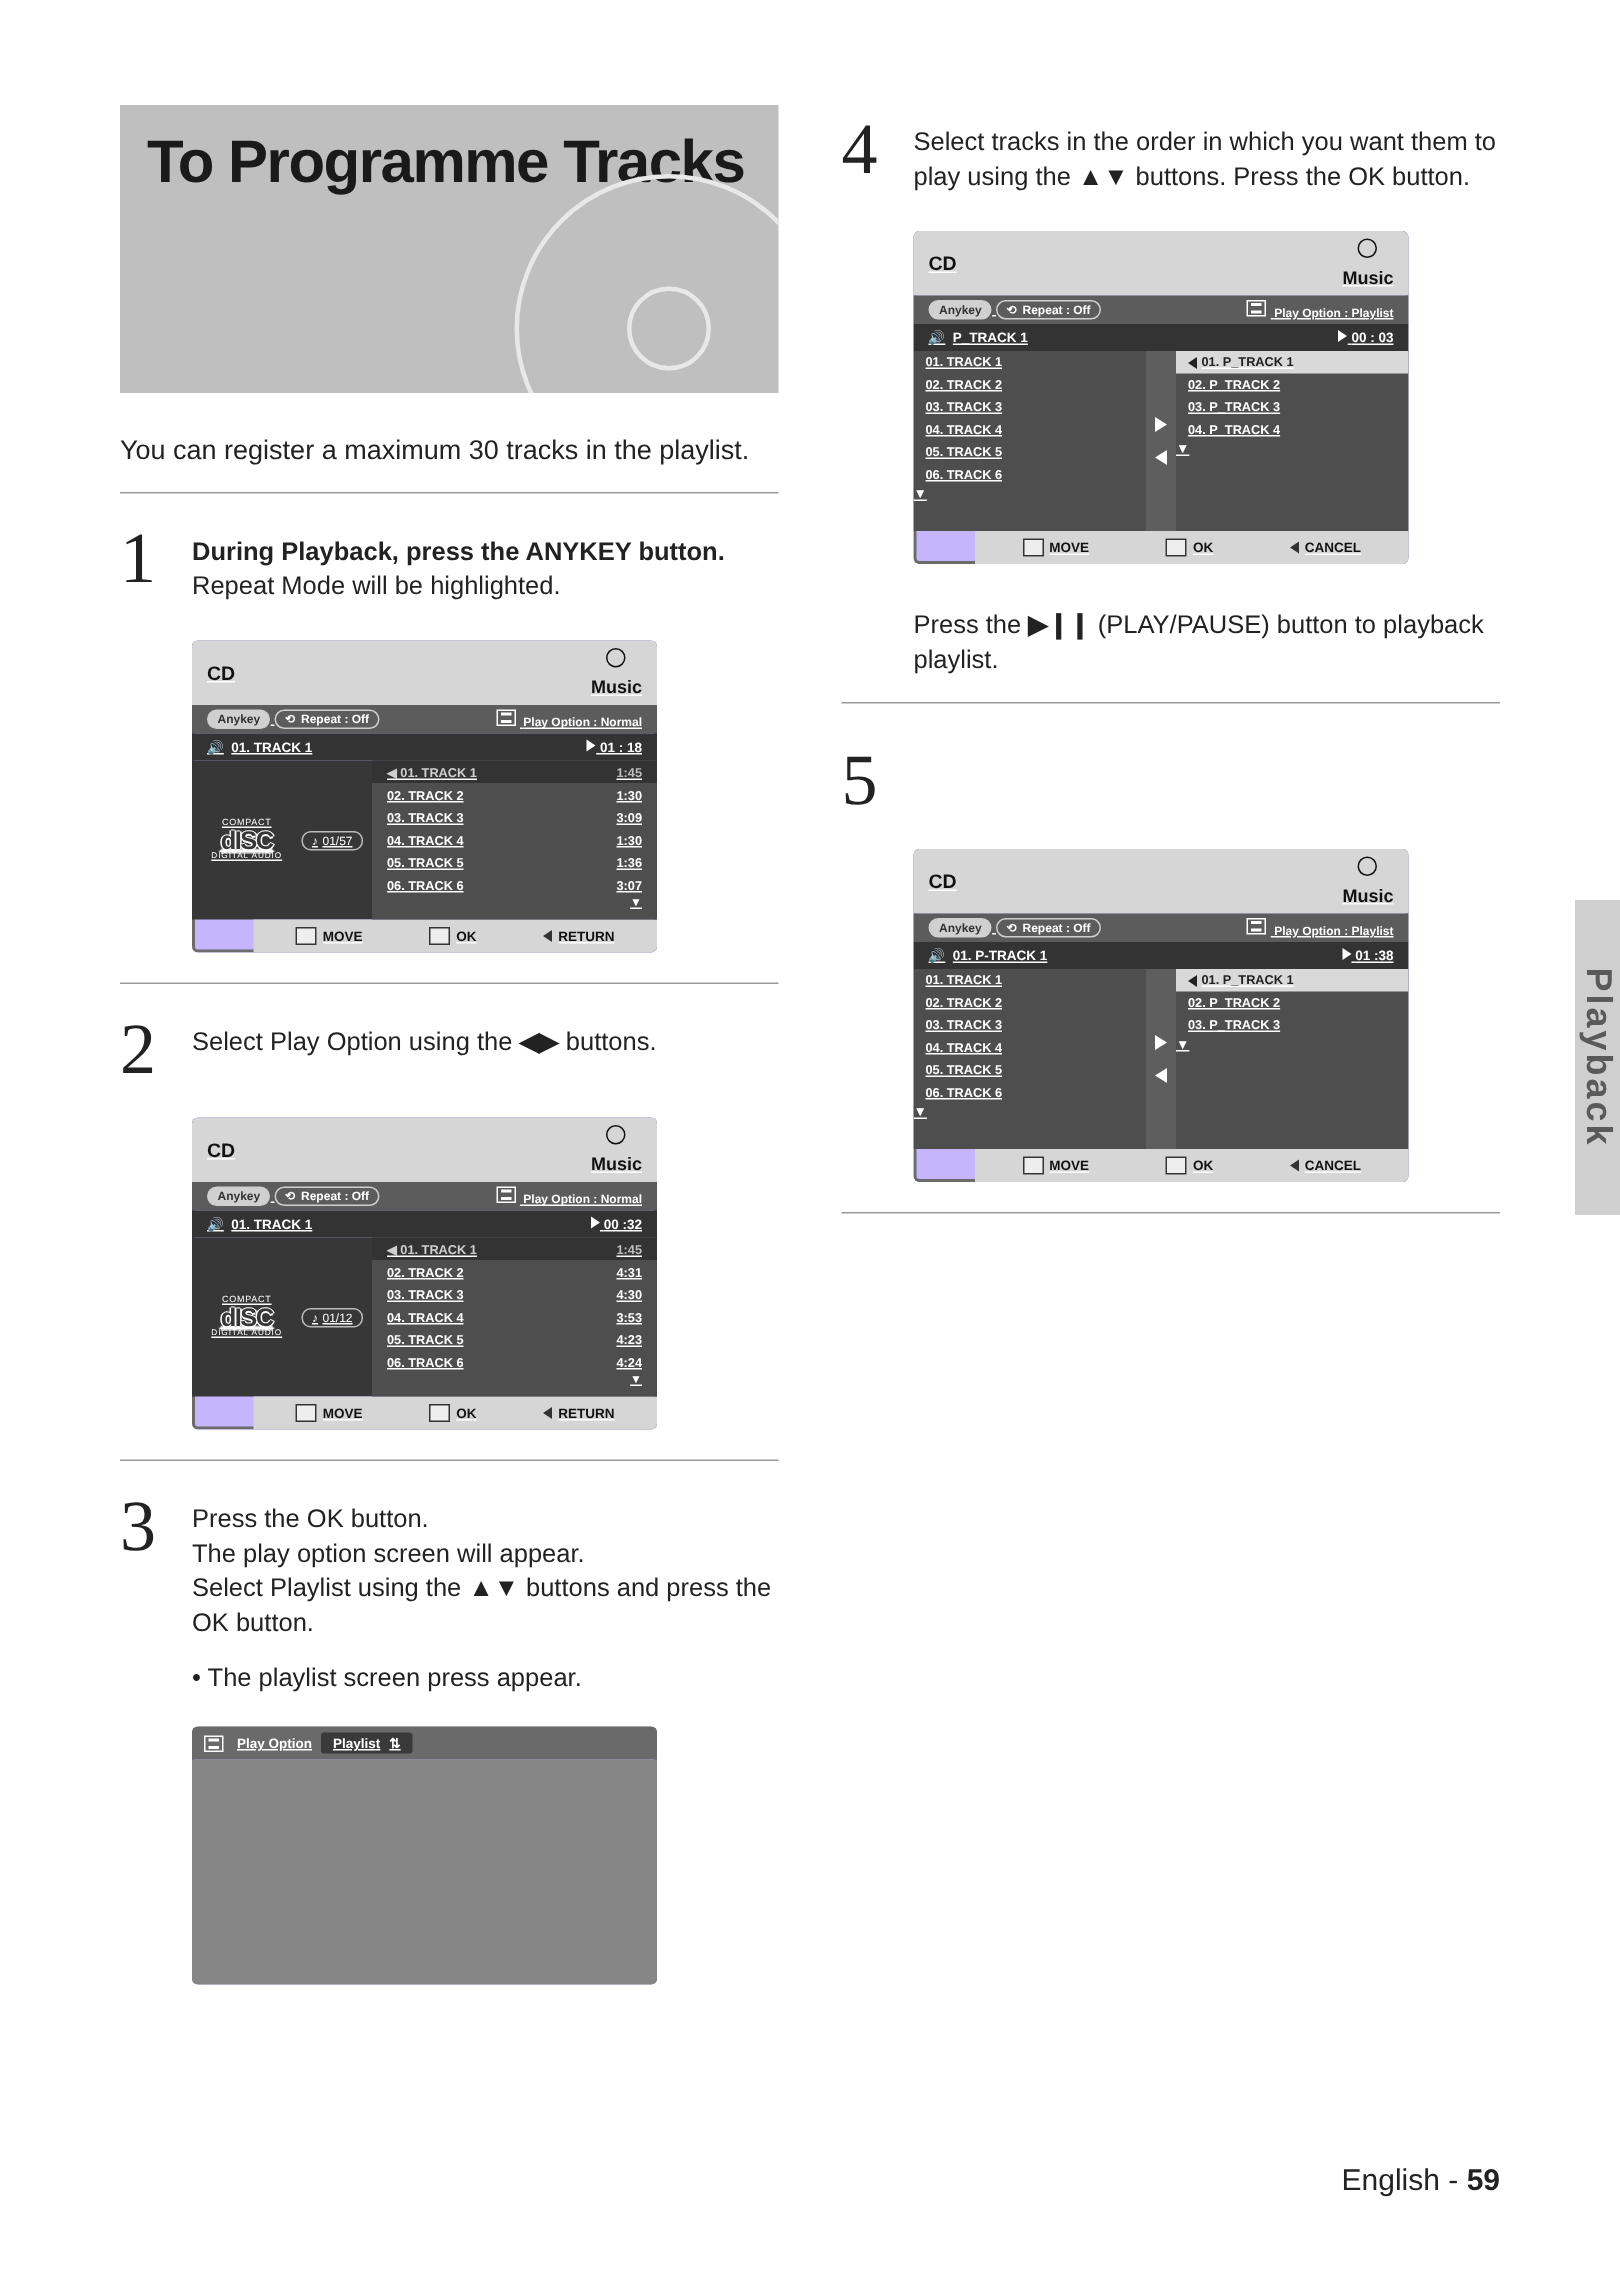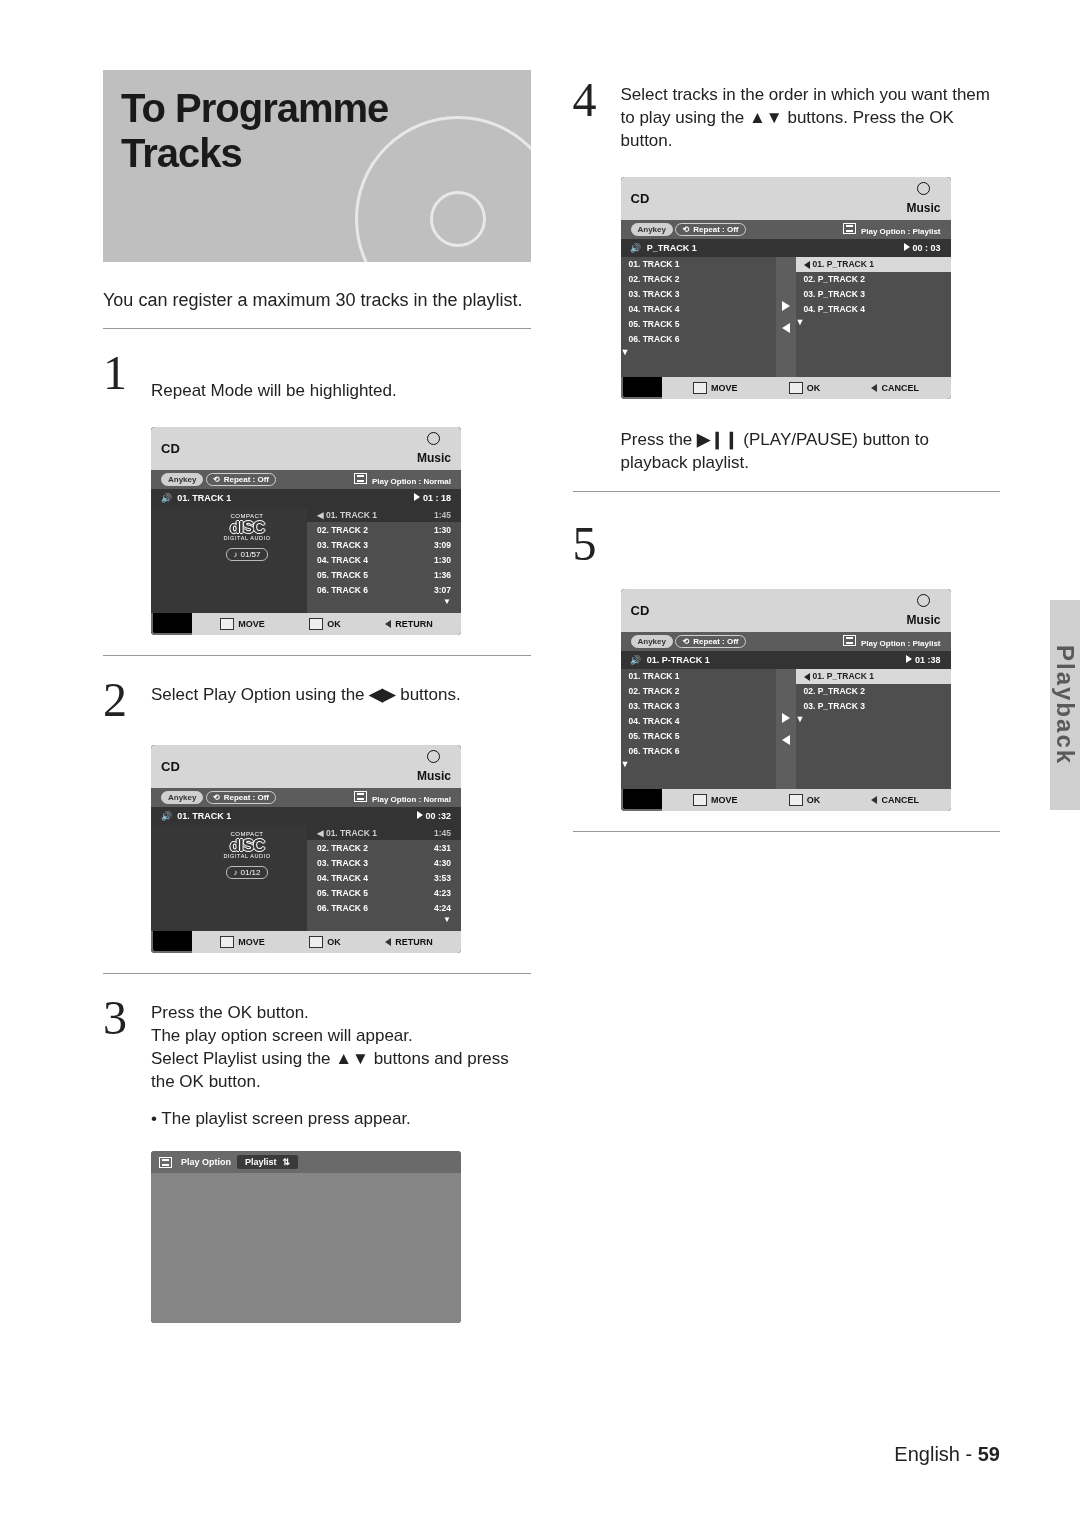--- a/index.html
+++ b/index.html
@@ -6,21 +6,21 @@
     margin: 0;
     padding: 0;
     background: #fff;
     font-family: Arial, Helvetica, sans-serif;
     color: #222;
   }
   .page {
     width: 1080px;
     height: 1526px;
     box-sizing: border-box;
-    padding: 70px 80px 60px 103px;
+    padding: 70px 80px 60px 80px;
     position: relative;
     display: flex;
     flex-direction: column;
   }
   .columns {
     display: flex;
     gap: 42px;
     flex: 1;
   }
   .col {
@@ -92,27 +92,28 @@
   .step-text b { font-weight: 700; }
   .bullet {
     font-size: 17px;
     line-height: 1.35;
     margin-left: 48px;
     margin-bottom: 10px;
   }
   
   .osd {
     width: 310px;
-    background: #000000;
+    background: #c4b5fd;
     border-radius: 4px;
     overflow: hidden;
     font-size: 9px;
     color: #fff;
     margin: 10px 0 10px 48px;
     box-shadow: inset 0 0 0 2px #6b6b6b;
+    text-decoration: underline;
   }
   .osd-wide { width: 330px; }
   .osd-top {
     display: flex;
     justify-content: space-between;
     align-items: center;
     background: #d6d6d6;
     color: #111;
     padding: 5px 10px;
     font-weight: 700;
@@ -195,24 +196,23 @@
   .spk { font-size: 9px; }
   .osd-body {
     display: flex;
     background: #373737;
     min-height: 106px;
   }
   .osd-left {
     width: 108px;
     padding: 6px;
     display: flex;
-    flex-direction: column;
+    flex-direction: row;
     align-items: center;
     gap: 6px;
-    margin-left: 36px;
   }
   .disc-logo {
     width: 70px;
     text-align: center;
     line-height: 1;
   }
   .disc-logo .cm { font-size: 6px; letter-spacing: 0.5px; }
   .disc-logo .big {
     font-weight: 700;
     font-size: 17px;
@@ -377,21 +377,21 @@
         <div class="banner-title">To Programme Tracks</div>
         <div class="banner-disc"></div>
       </div>
 
       <div class="intro">You can register a maximum 30 tracks in the playlist.</div>
       <hr class="rule">
 
       <div class="step">
         <div class="bignum">1</div>
         <div class="step-text">
-          <br>
+          <b>During Playback, press the ANYKEY button.</b><br>
           <span>Repeat Mode will be highlighted.</span>
         </div>
       </div>
 
       <div class="osd">
         <div class="osd-top">
           <span>CD</span>
           <span class="right">
               <span class="dot-icon"></span>
             <span>Music</span>

